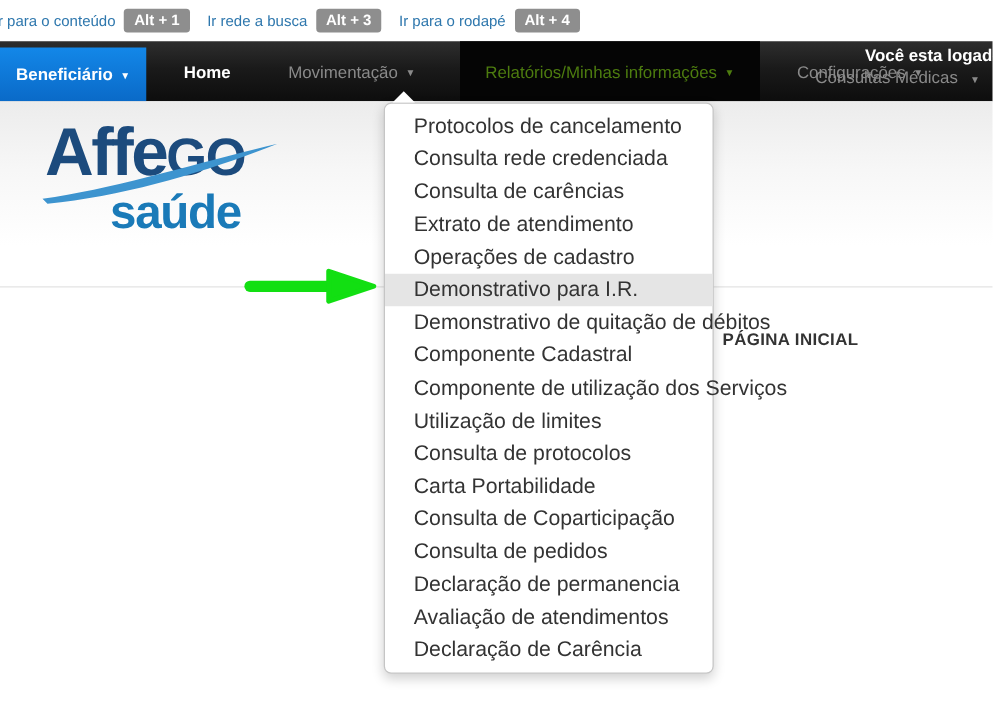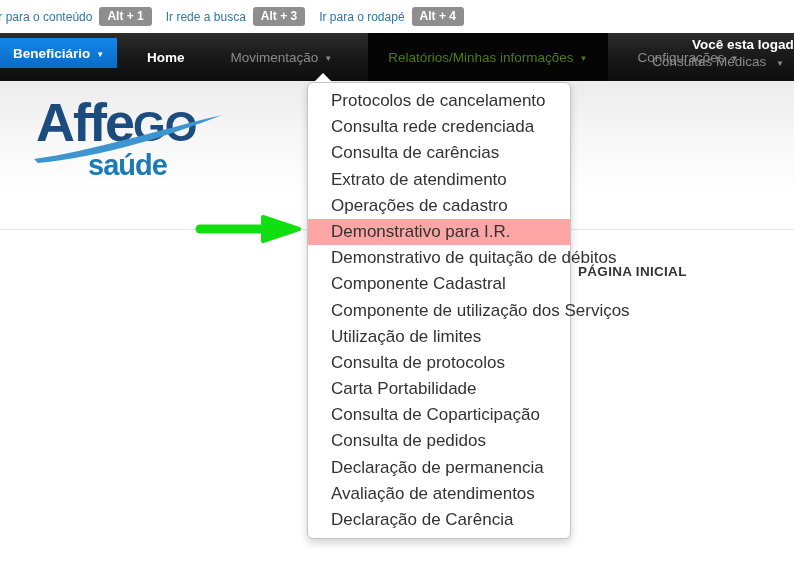--- a/index.html
+++ b/index.html
@@ -19,21 +19,21 @@
 
   
   .navbar { position:absolute; left:0; top:33px; width:794px; height:48px;
     background:linear-gradient(180deg,#2e2e2e 0%,#1a1a1a 45%,#0d0d0d 100%);
     display:flex; align-items:stretch; }
   .nav-item { display:flex; align-items:center; font-size:13.5px;
     cursor:pointer; white-space:nowrap; }
   .nav-item .caret { font-size:8px; margin-left:6px; position:relative; top:1px; }
   .nav-item.brand { background:linear-gradient(180deg,#1387e8,#0a6ac8);
     color:#fff; font-weight:bold; width:117px; justify-content:center;
-    margin-top:5px; height:30px; }
+    margin-top:5px; height:43px; }
   .nav-item.normal { color:#fff; font-weight:bold; padding:0 16px; margin-left:14px; }
   .nav-item.disabled { color:#8a8a8a; padding:0 16px; margin-left:14px; }
   .nav-item.active { background:#050505; color:#4d7c0f; padding:0 20px; margin-left:20px; }
   .nav-right { position:absolute; right:0; top:0; height:48px; text-align:right; }
   .nav-status { color:#fff; font-weight:bold; font-size:13.5px;
     margin-top:4px; margin-right:-8px; white-space:nowrap; }
   .nav-right-item { color:#8a8a8a; font-size:13.5px; margin-top:2px;
     margin-right:10px; cursor:pointer; white-space:nowrap; }
   .nav-right-item .caret { font-size:8px; margin-left:6px; }
 
@@ -44,31 +44,31 @@
     background:#e4e4e4; }
   .page-heading { position:absolute; left:578px; top:183px; font-size:13.5px;
     font-weight:bold; color:#333; letter-spacing:0.3px; }
 
   
   .logo { position:absolute; left:36px; top:14px; width:230px; height:160px;
     cursor:pointer; }
   .logo-line1 { color:#1c4b7d; font-weight:bold; font-size:54px;
     letter-spacing:-2px; line-height:1; }
   .logo-line1 .caps { font-size:42px; letter-spacing:-1px; }
-  .logo-line2 { color:#1a7ab8; font-weight:bold; font-size:29px;
+  .logo-line2 { color:#1a7ab8; font-weight:bold; font-size:38px;
     letter-spacing:-1px; margin-left:52px; margin-top:2px; line-height:1; }
   .logo-swoosh { position:absolute; left:-4px; top:18px; pointer-events:none; }
 
   
   .dropdown { position:absolute; left:307px; top:82px; width:264px;
     background:#fff; border:1px solid #c5c5c5; border-radius:6px;
     box-shadow:0 4px 9px rgba(0,0,0,0.18); padding:5px 0; z-index:5; }
   .dd-item { height:26.2px; line-height:26.2px; padding-left:23px;
     font-size:17px; color:#333; cursor:pointer; white-space:nowrap; }
-  .dd-item.highlighted { background:#fca5a5; }
+  .dd-item.highlighted { background:#e5e5e5; }
   .dd-caret { position:absolute; left:314px; top:73px; width:0; height:0;
     border-left:9px solid transparent; border-right:9px solid transparent;
     border-bottom:9px solid #ffffff; z-index:6; }
 
   
   .green-arrow { position:absolute; left:193px; top:214px; z-index:10;
     pointer-events:none; }
 </style>
 </head>
 <body>

